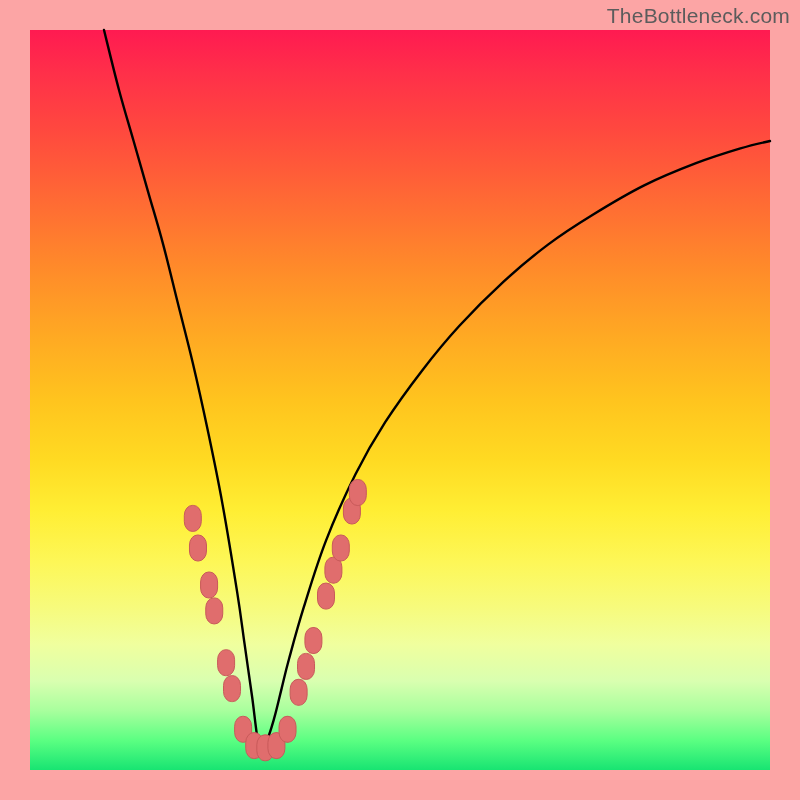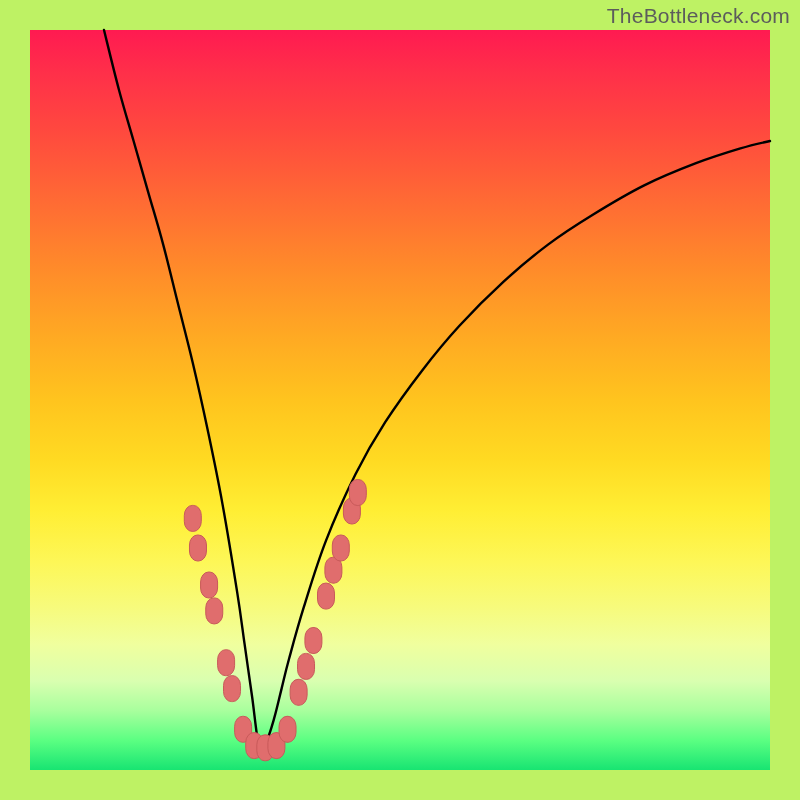--- a/index.html
+++ b/index.html
@@ -8,21 +8,21 @@
     width: 800px;
     height: 800px;
     background: #000;
     font-family: Arial, Helvetica, sans-serif;
     overflow: hidden;
   }
   .stage {
     position: relative;
     width: 800px;
     height: 800px;
-    background: #bef264;
+    background: #fca5a5;
   }
   .plot-area {
     position: absolute;
     left: 30px;
     top: 30px;
     width: 740px;
     height: 740px;
     
     background: linear-gradient(
       to bottom,

